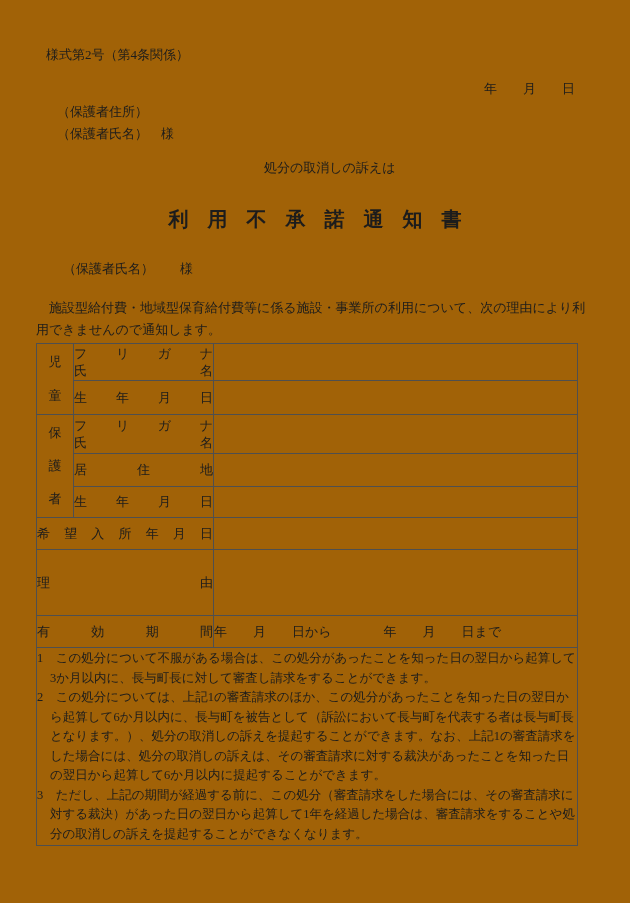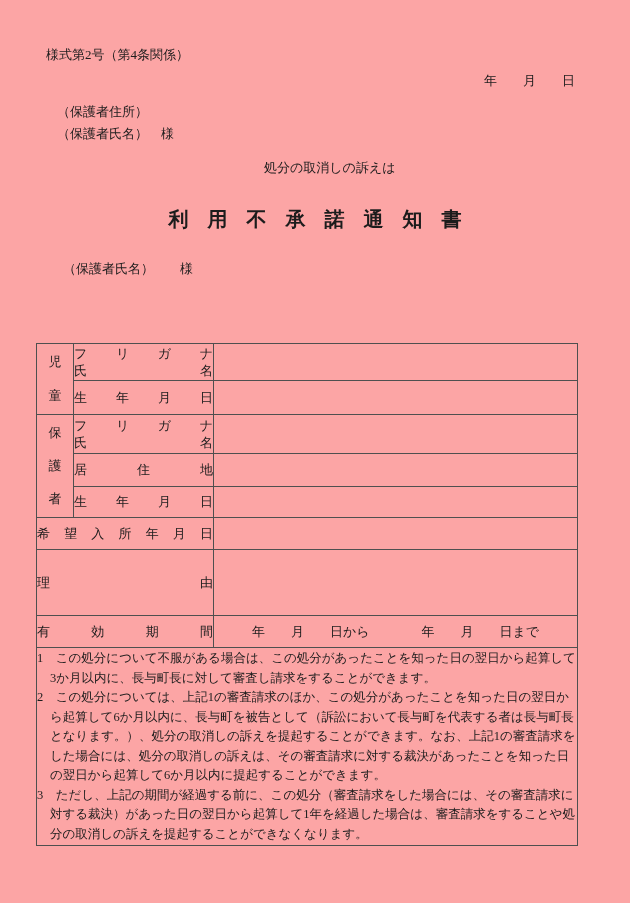--- a/index.html
+++ b/index.html
@@ -1,28 +1,28 @@
 <!DOCTYPE html>
 <html><head>
 <meta charset="utf-8">
 <style>
   html,body{margin:0;padding:0;background:#ffffff;}
   .page{
     position:relative;
     width:630px;height:903px;
-    background:#fca5a5;
+    background:#a16207;
     color:#1c1c1c;
     font-family:"Liberation Serif","DejaVu Serif",serif;
     overflow:hidden;
   }
   .abs{position:absolute;}
   .fs13{font-size:13px;line-height:16px;}
 
   #form-number{left:46px;top:47px;}
-  #date-line{left:484px;top:73px;text-align:center;}
+  #date-line{left:484px;top:81px;text-align:center;}
   #guardian-address{left:57px;top:104px;text-align:right;}
   #guardian-name{left:57px;top:126px;}
   #issuer{left:264px;top:160px;}
   #doc-title{
     left:0;width:630px;top:206px;
     text-align:center;font-size:20px;font-weight:bold;
     letter-spacing:19px;text-indent:19px;white-space:nowrap;
   }
   #addressee{left:63px;top:261px;}
   #body-par{
@@ -38,21 +38,21 @@
   }
   table.notice td{
     border:1px solid #4f4f4f;
     padding:0;vertical-align:middle;overflow:hidden;
   }
   td.group-cell{text-align:center;}
   td.label-cell{padding:0 26px 0 10px;}
   td.span-label{padding:0 26px 0 9px;}
   td.two-line{padding:2px 26px 1px 10px;}
   td.two-line .line{line-height:17px;}
-  td.validity-cell{text-align:center;padding-left:22px;white-space:nowrap;}
+  td.validity-cell{padding-left:22px;white-space:nowrap;}
   td.notes-cell{
     vertical-align:top;
     padding:3px 9px 2px 9px;
     font-size:12.5px;line-height:19.5px;
   }
   .note{margin:0;padding-left:13px;text-indent:-13px;}
 
   [data-justify]{display:flex;justify-content:space-between;}
   .v-justify[data-justify]{
     flex-direction:column;justify-content:space-around;align-items:center;
@@ -72,20 +72,21 @@
   <div class="abs fs13" id="guardian-address">（保護者住所）</div>
 
   <div class="abs fs13" id="guardian-name">（保護者氏名）　様</div>
 
   <div class="abs fs13" id="issuer">処分の取消しの訴えは</div>
 
   <div class="abs" id="doc-title">利用不承諾通知書</div>
 
   <div class="abs fs13" id="addressee">（保護者氏名）　　様</div>
 
+  <div class="abs" id="body-par">施設型給付費・地域型保育給付費等に係る施設・事業所の利用について、次の理由により利用できませんので通知します。</div>
 
   <table class="notice">
     <colgroup>
       <col style="width:37px">
       <col style="width:140px">
       <col style="width:364px">
     </colgroup>
     <tbody>
         <tr style="height:37px">
       <td class="group-cell" rowspan="2">

